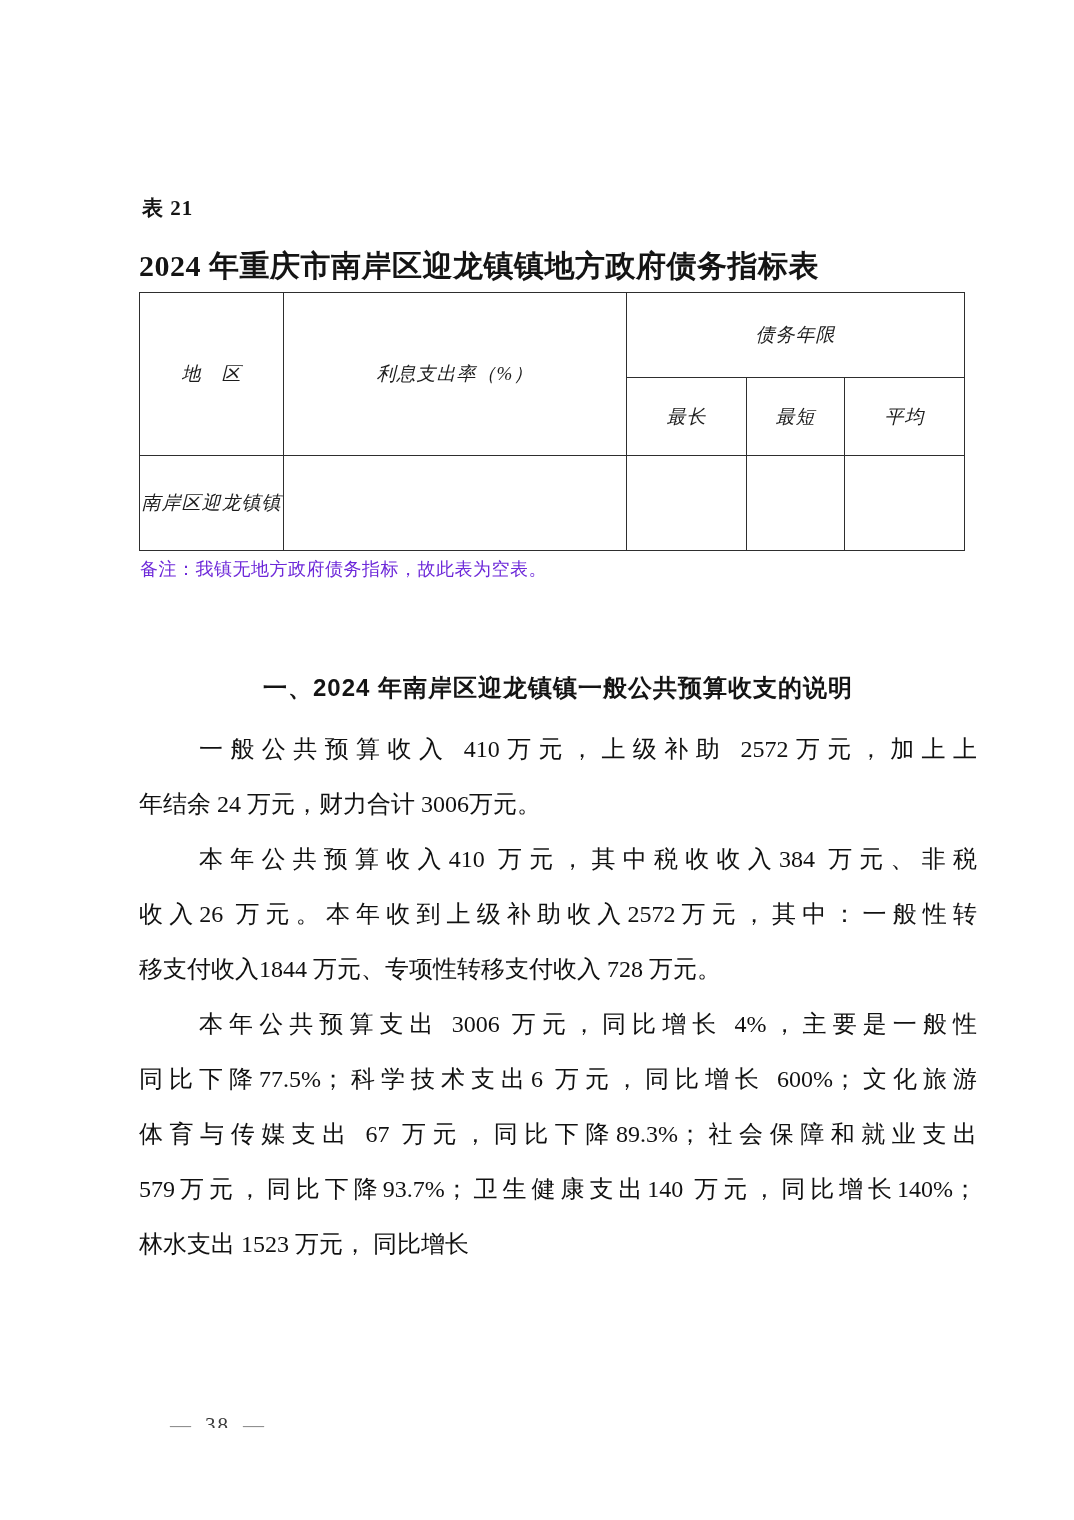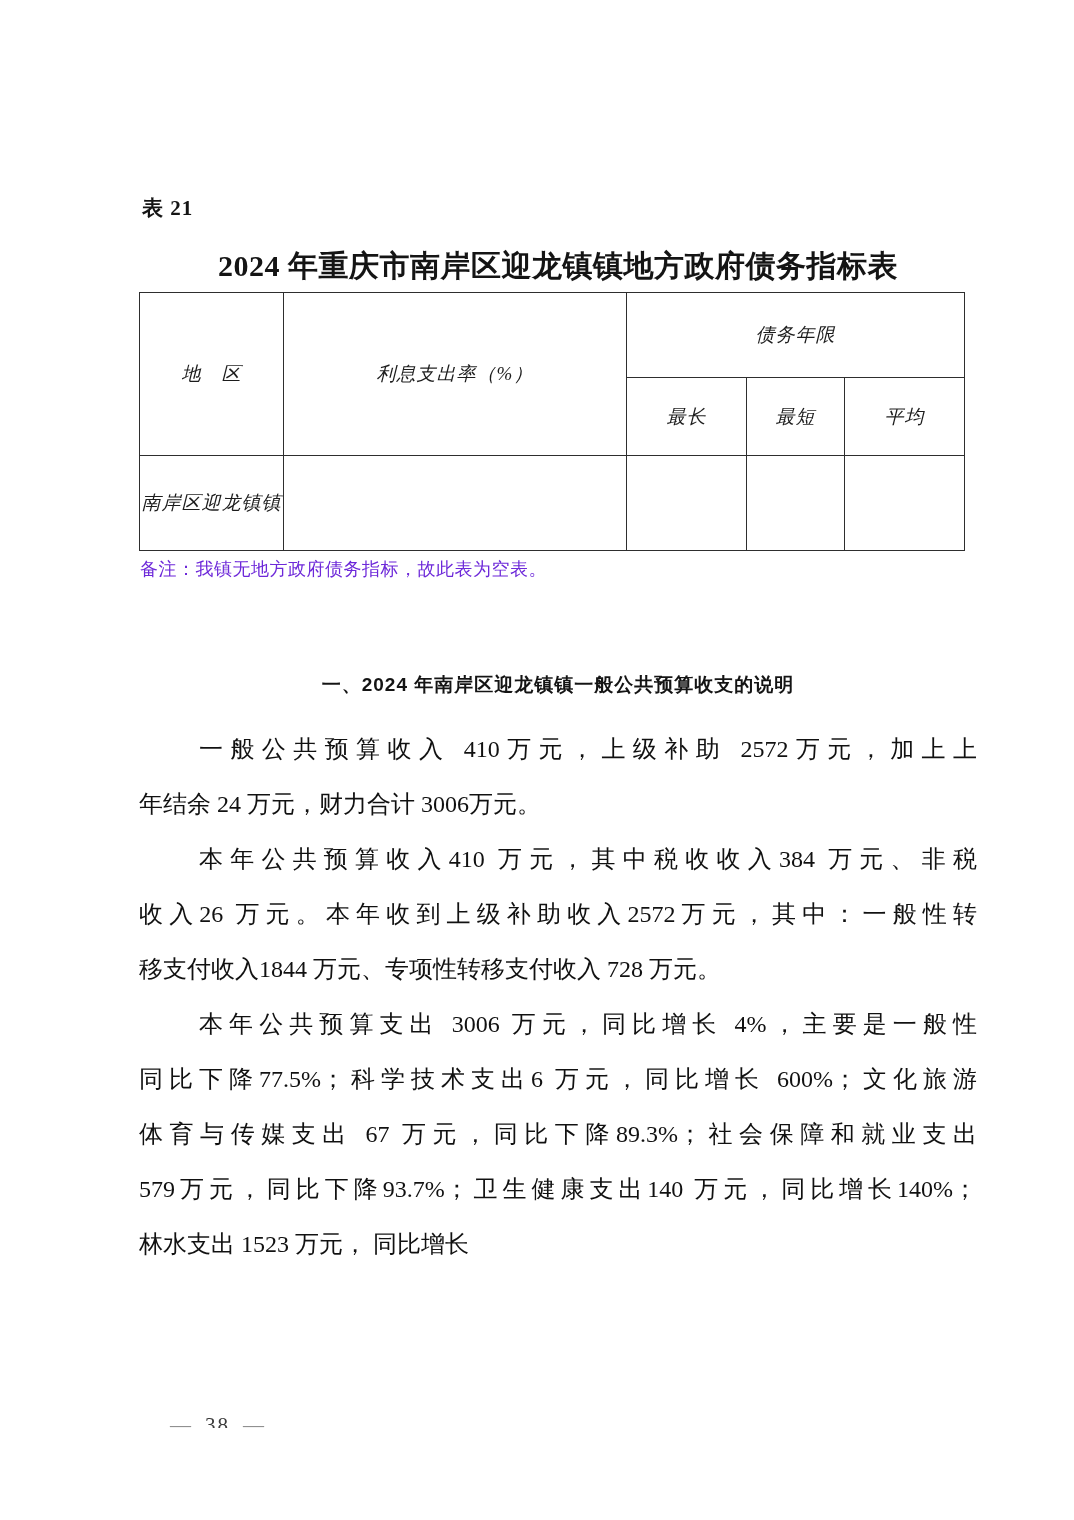--- a/index.html
+++ b/index.html
@@ -26,21 +26,20 @@
     letter-spacing: 1px;
   }
   .doc-title {
     position: absolute;
     left: 118px;
     top: 246px;
     width: 838px;
     margin: 0;
     font-size: 30px;
     font-weight: bold;
-    text-align: center;
     letter-spacing: 0.5px;
     white-space: nowrap;
   }
   table.debt-table {
     position: absolute;
     left: 118px;
     top: 292px;
     width: 825px;
     border-collapse: collapse;
     table-layout: fixed;
@@ -65,21 +64,21 @@
     font-size: 18px;
     letter-spacing: 0.5px;
     color: #6d28d9;
   }
   .sec-heading {
     position: absolute;
     left: 118px;
     top: 672px;
     width: 838px;
     margin: 0;
-    font-size: 19px;
+    font-size: 24px;
     font-weight: bold;
     text-align: center;
     letter-spacing: 1px;
     white-space: nowrap;
     font-family: "Liberation Sans", "DejaVu Sans", sans-serif;
   }
   .body-text {
     position: absolute;
     left: 118px;
     top: 722px;

